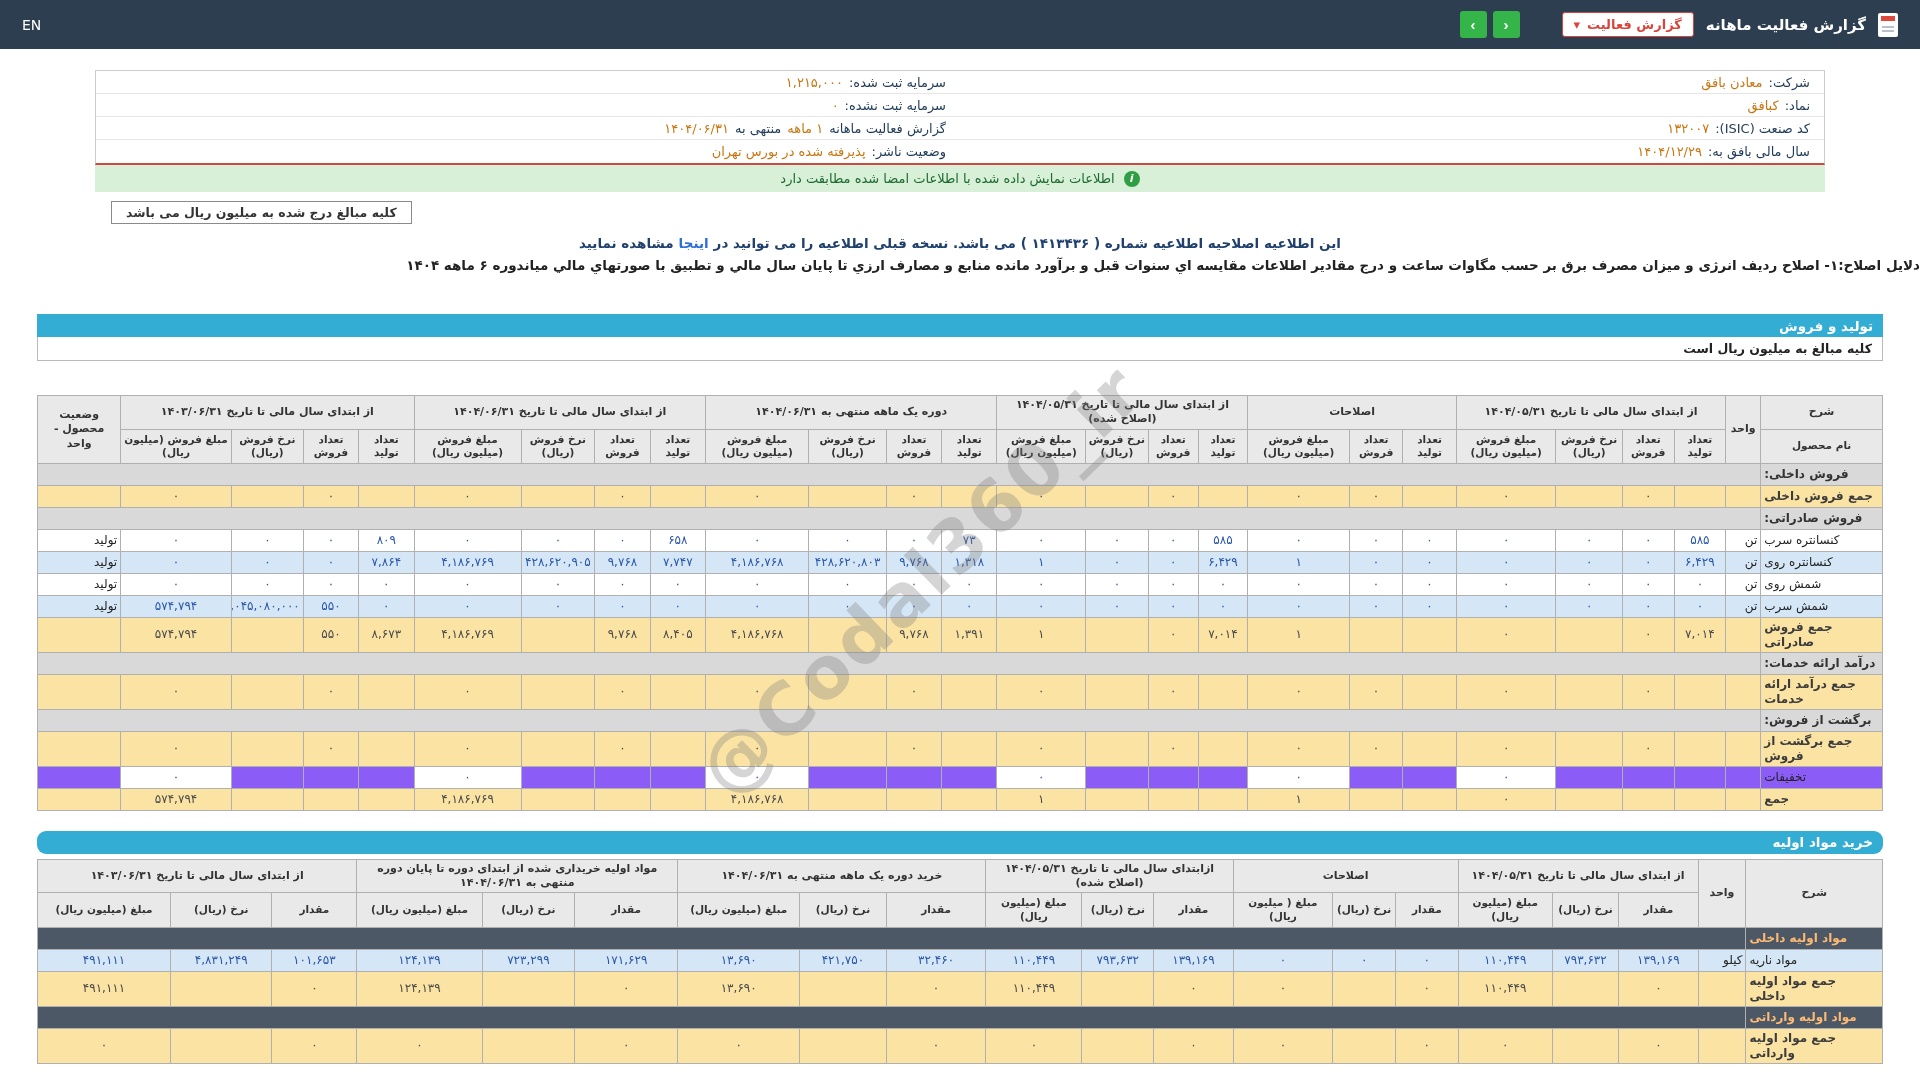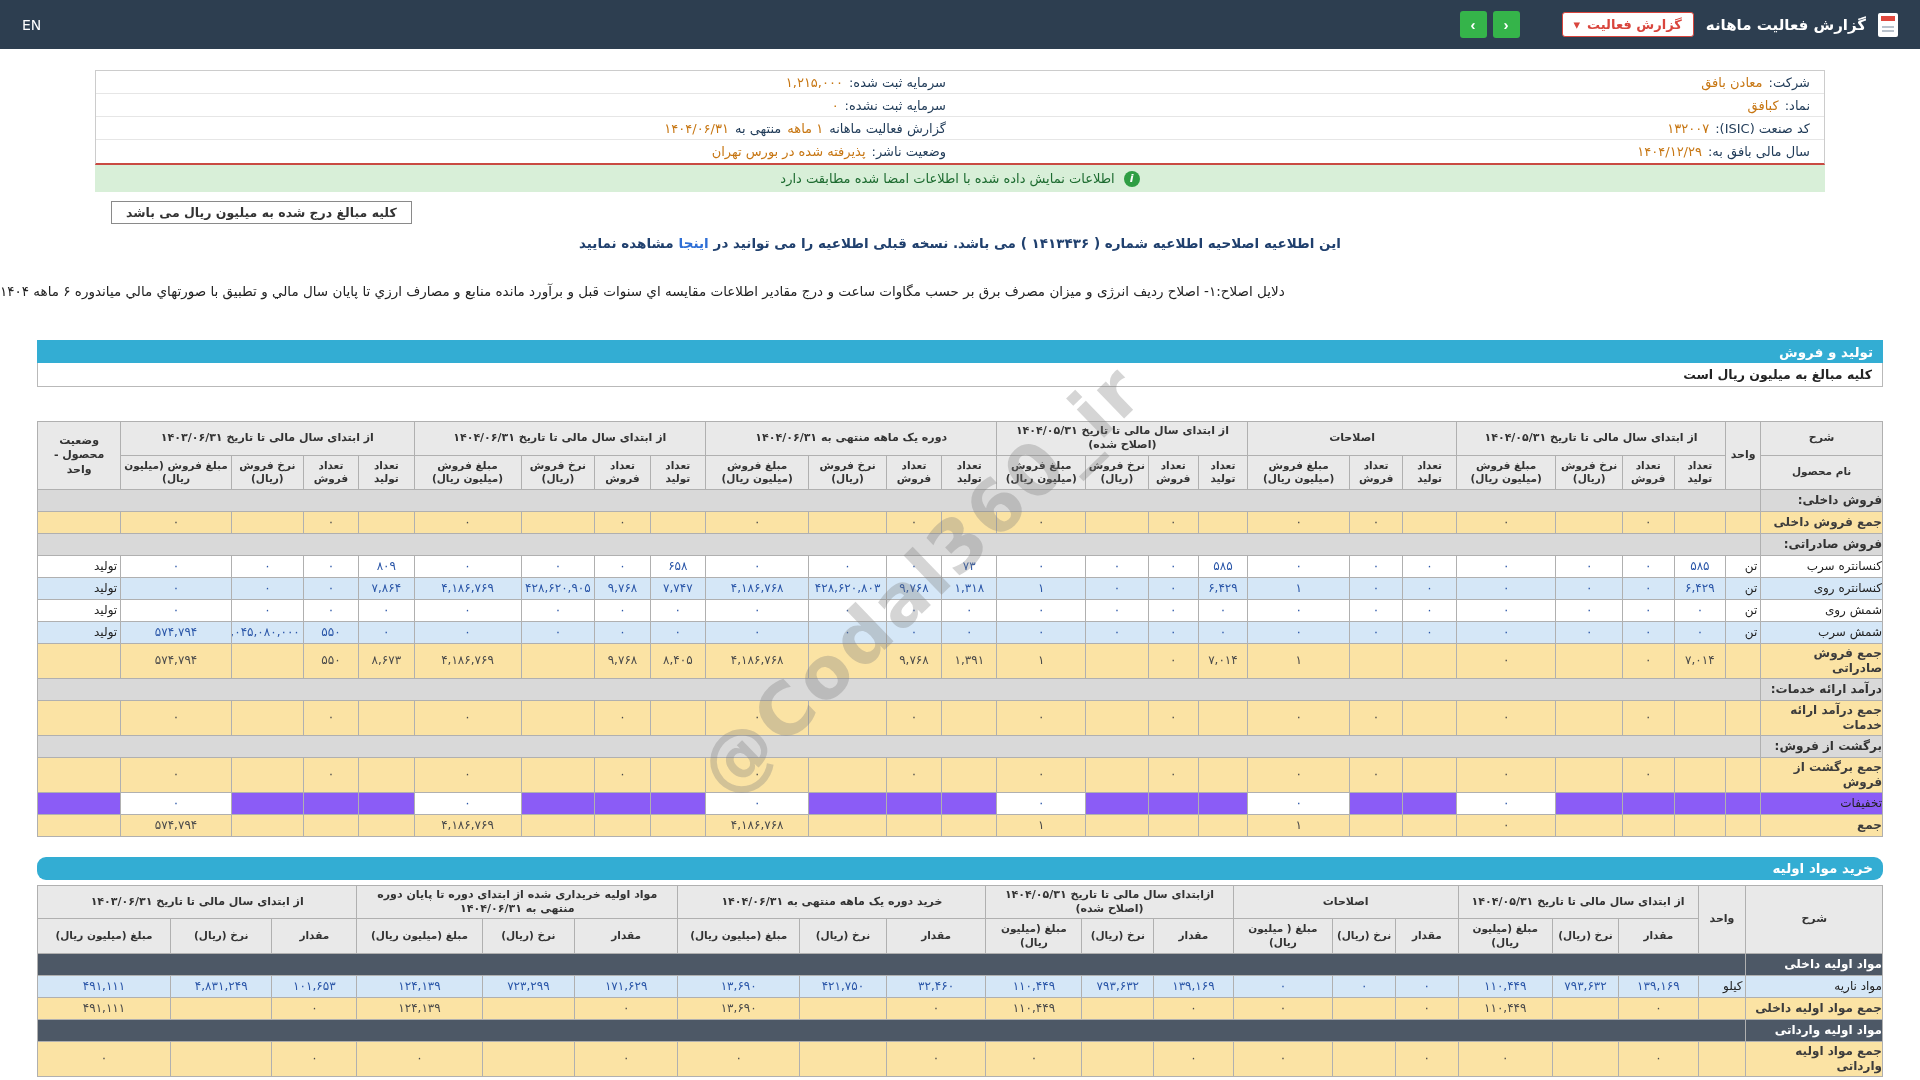--- a/index.html
+++ b/index.html
@@ -33,48 +33,48 @@
   .sign-banner{height:27px;background:#d8efd8;display:flex;align-items:center;justify-content:center;gap:9px;
     font-size:13px;color:#1d6b30;}
   .info-icon{width:16px;height:16px;border-radius:50%;background:#2f9e44;color:#fff;font-size:11px;font-weight:bold;
     font-style:italic;display:flex;align-items:center;justify-content:center;flex:0 0 auto;}
   
   .amounts-row{padding:0 95px;margin-top:9px;display:flex;justify-content:flex-end;margin-left:16px;}
   .amounts-box{border:1px solid #8a8a8a;background:#fff;padding:3px 14px;font-size:12.5px;font-weight:bold;
     color:#333;min-width:270px;text-align:center;}
   .notice1{text-align:center;margin:11px 0 0;font-size:13.5px;color:#20406e;font-weight:bold;}
   .notice1 a{color:#2f6fd6;margin:0 5px;text-decoration:none;cursor:pointer;}
-  .notice2{text-align:left;margin:32px 0 0;font-size:13.5px;color:#222;font-weight:normal;}
+  .notice2{text-align:right;margin:6px 0 0;font-size:13.5px;color:#222;font-weight:bold;}
   
   .tables-wrap{padding:0 37px;}
   .section-bar{background:#33add3;color:#fff;font-weight:bold;font-size:13.5px;height:23px;
     display:flex;align-items:center;padding:0 10px;box-sizing:border-box;}
   #sec1{margin-top:41px;}
   #sec2{margin-top:20px;border-radius:9px;}
   .note-row{border:1px solid #b9b9b9;border-top:none;background:#fff;font-weight:bold;font-size:12.5px;color:#222;padding:4px 10px;}
   table{border-collapse:collapse;width:100%;table-layout:fixed;}
   #tbl-production{margin-top:34px;}
   #tbl-materials{margin-top:5px;}
   th,td{border:1px solid #b0b0b0;overflow:hidden;box-sizing:border-box;}
   thead th{background:#e9e9e9;color:#333;font-weight:bold;line-height:1.3;padding:2px 3px;}
   th.hg{font-size:11px;height:24px;}
   th.hs{font-size:10.5px;vertical-align:middle;padding:3px 2px;}
   td{font-size:12px;height:22px;padding:2px 3px;line-height:1.25;vertical-align:middle;}
-  td.name{text-align:right;padding-right:0;color:#222;}
+  td.name{text-align:left;padding-right:6px;color:#222;}
   td.unit,td.status{color:#222;}
   td.num{text-align:center;color:#2a56a8;}
   tr.white td{background:#fff;}
   tr.blue td{background:#d5e7f7;}
   tr.sum td{background:#fbe3a4;}
   tr.sum td.name{font-weight:bold;color:#3c3c3c;}
   tr.sum td.num{color:#4a4a4a;}
   tr.group td{background:#d9d9d9;}
   tr.group td.name{font-weight:bold;color:#333;}
   tr.group-dark td{background:#4d5866;}
-  tr.group-dark td.name{font-weight:bold;color:#ffffff;}
+  tr.group-dark td.name{font-weight:bold;color:#fdba74;}
   tr.disc td{background:#8b5cf6;}
   tr.disc td.filled{background:#fff;}
   
   .watermark{position:absolute;left:630px;top:538px;transform:rotate(-44deg);transform-origin:center;
     font-size:72px;font-weight:bold;color:rgba(125,125,125,0.32);letter-spacing:3px;white-space:nowrap;
     pointer-events:none;direction:ltr;z-index:5;}
 </style>
 </head>
 <body>
 

